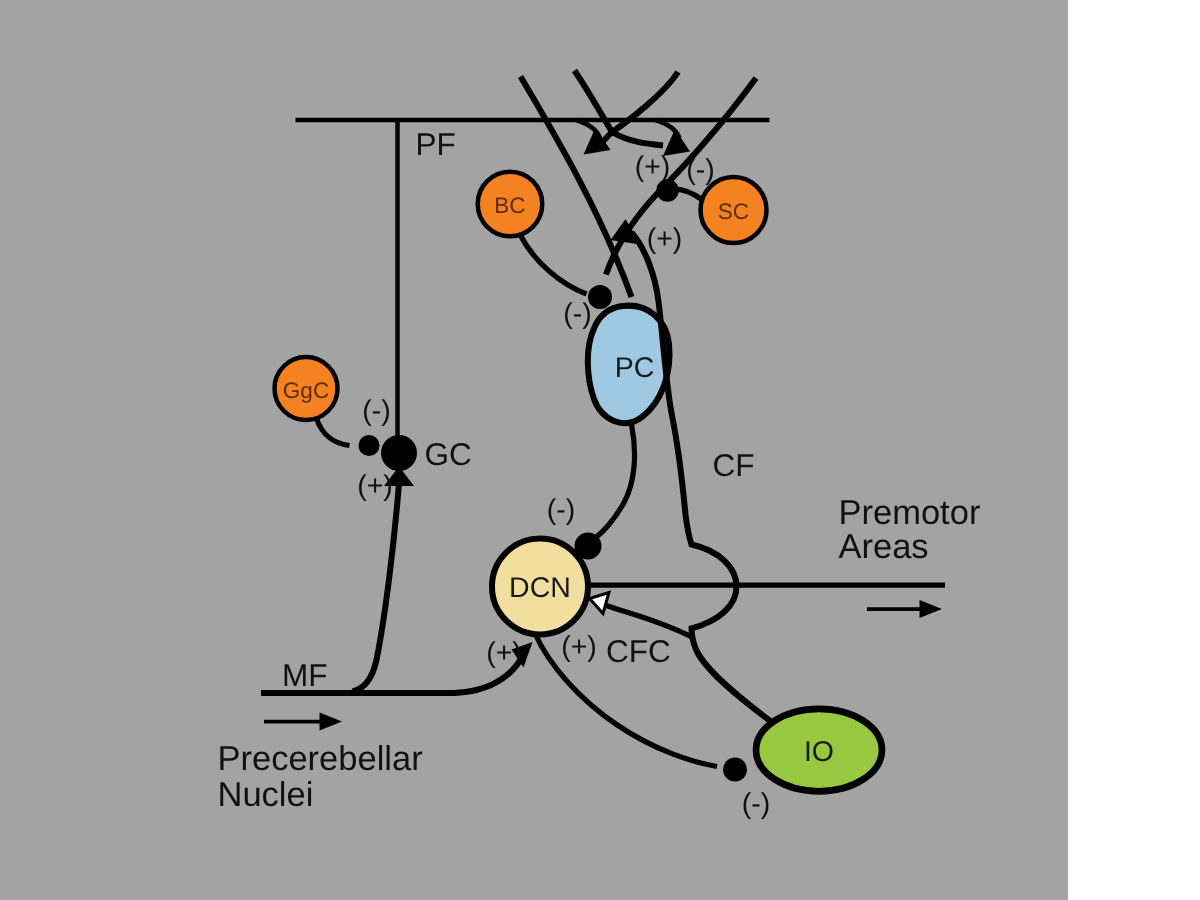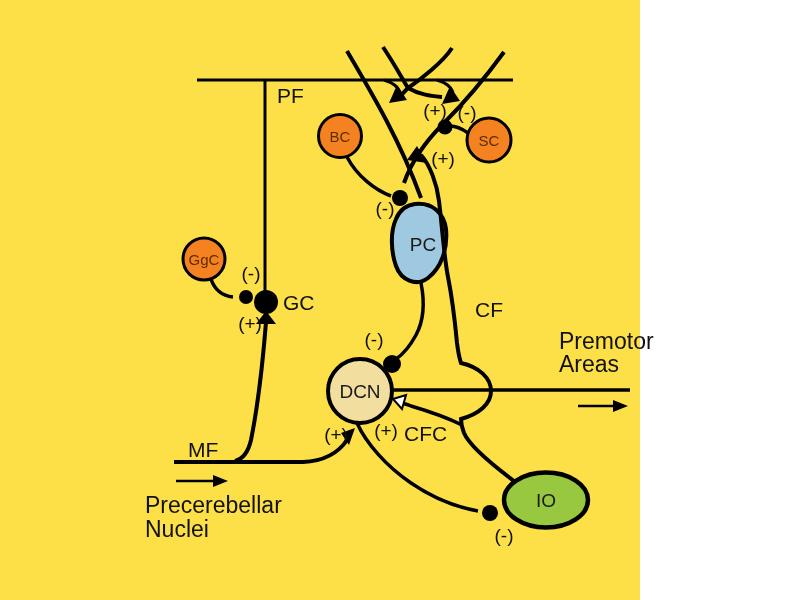--- a/index.html
+++ b/index.html
@@ -4,24 +4,24 @@
 <style>
   html, body {
     margin: 0;
     padding: 0;
     width: 800px;
     height: 600px;
     background: #ffffff;
     font-family: "Liberation Sans", sans-serif;
   }
   #stage {
-    width: 640px;
+    width: 712px;
     height: 600px;
     position: relative;
-    background: #fde047;
+    background: #a3a3a3;
   }
   svg { display: block; }
   text {
     font-family: "Liberation Sans", sans-serif;
     fill: #111111;
   }
   .fiber-label { font-size: 21px; }
   .sign-label  { font-size: 19px; }
   .region-label { font-size: 23px; }
   .cell-label-small { font-size: 15px; fill: #5c2e00; }

